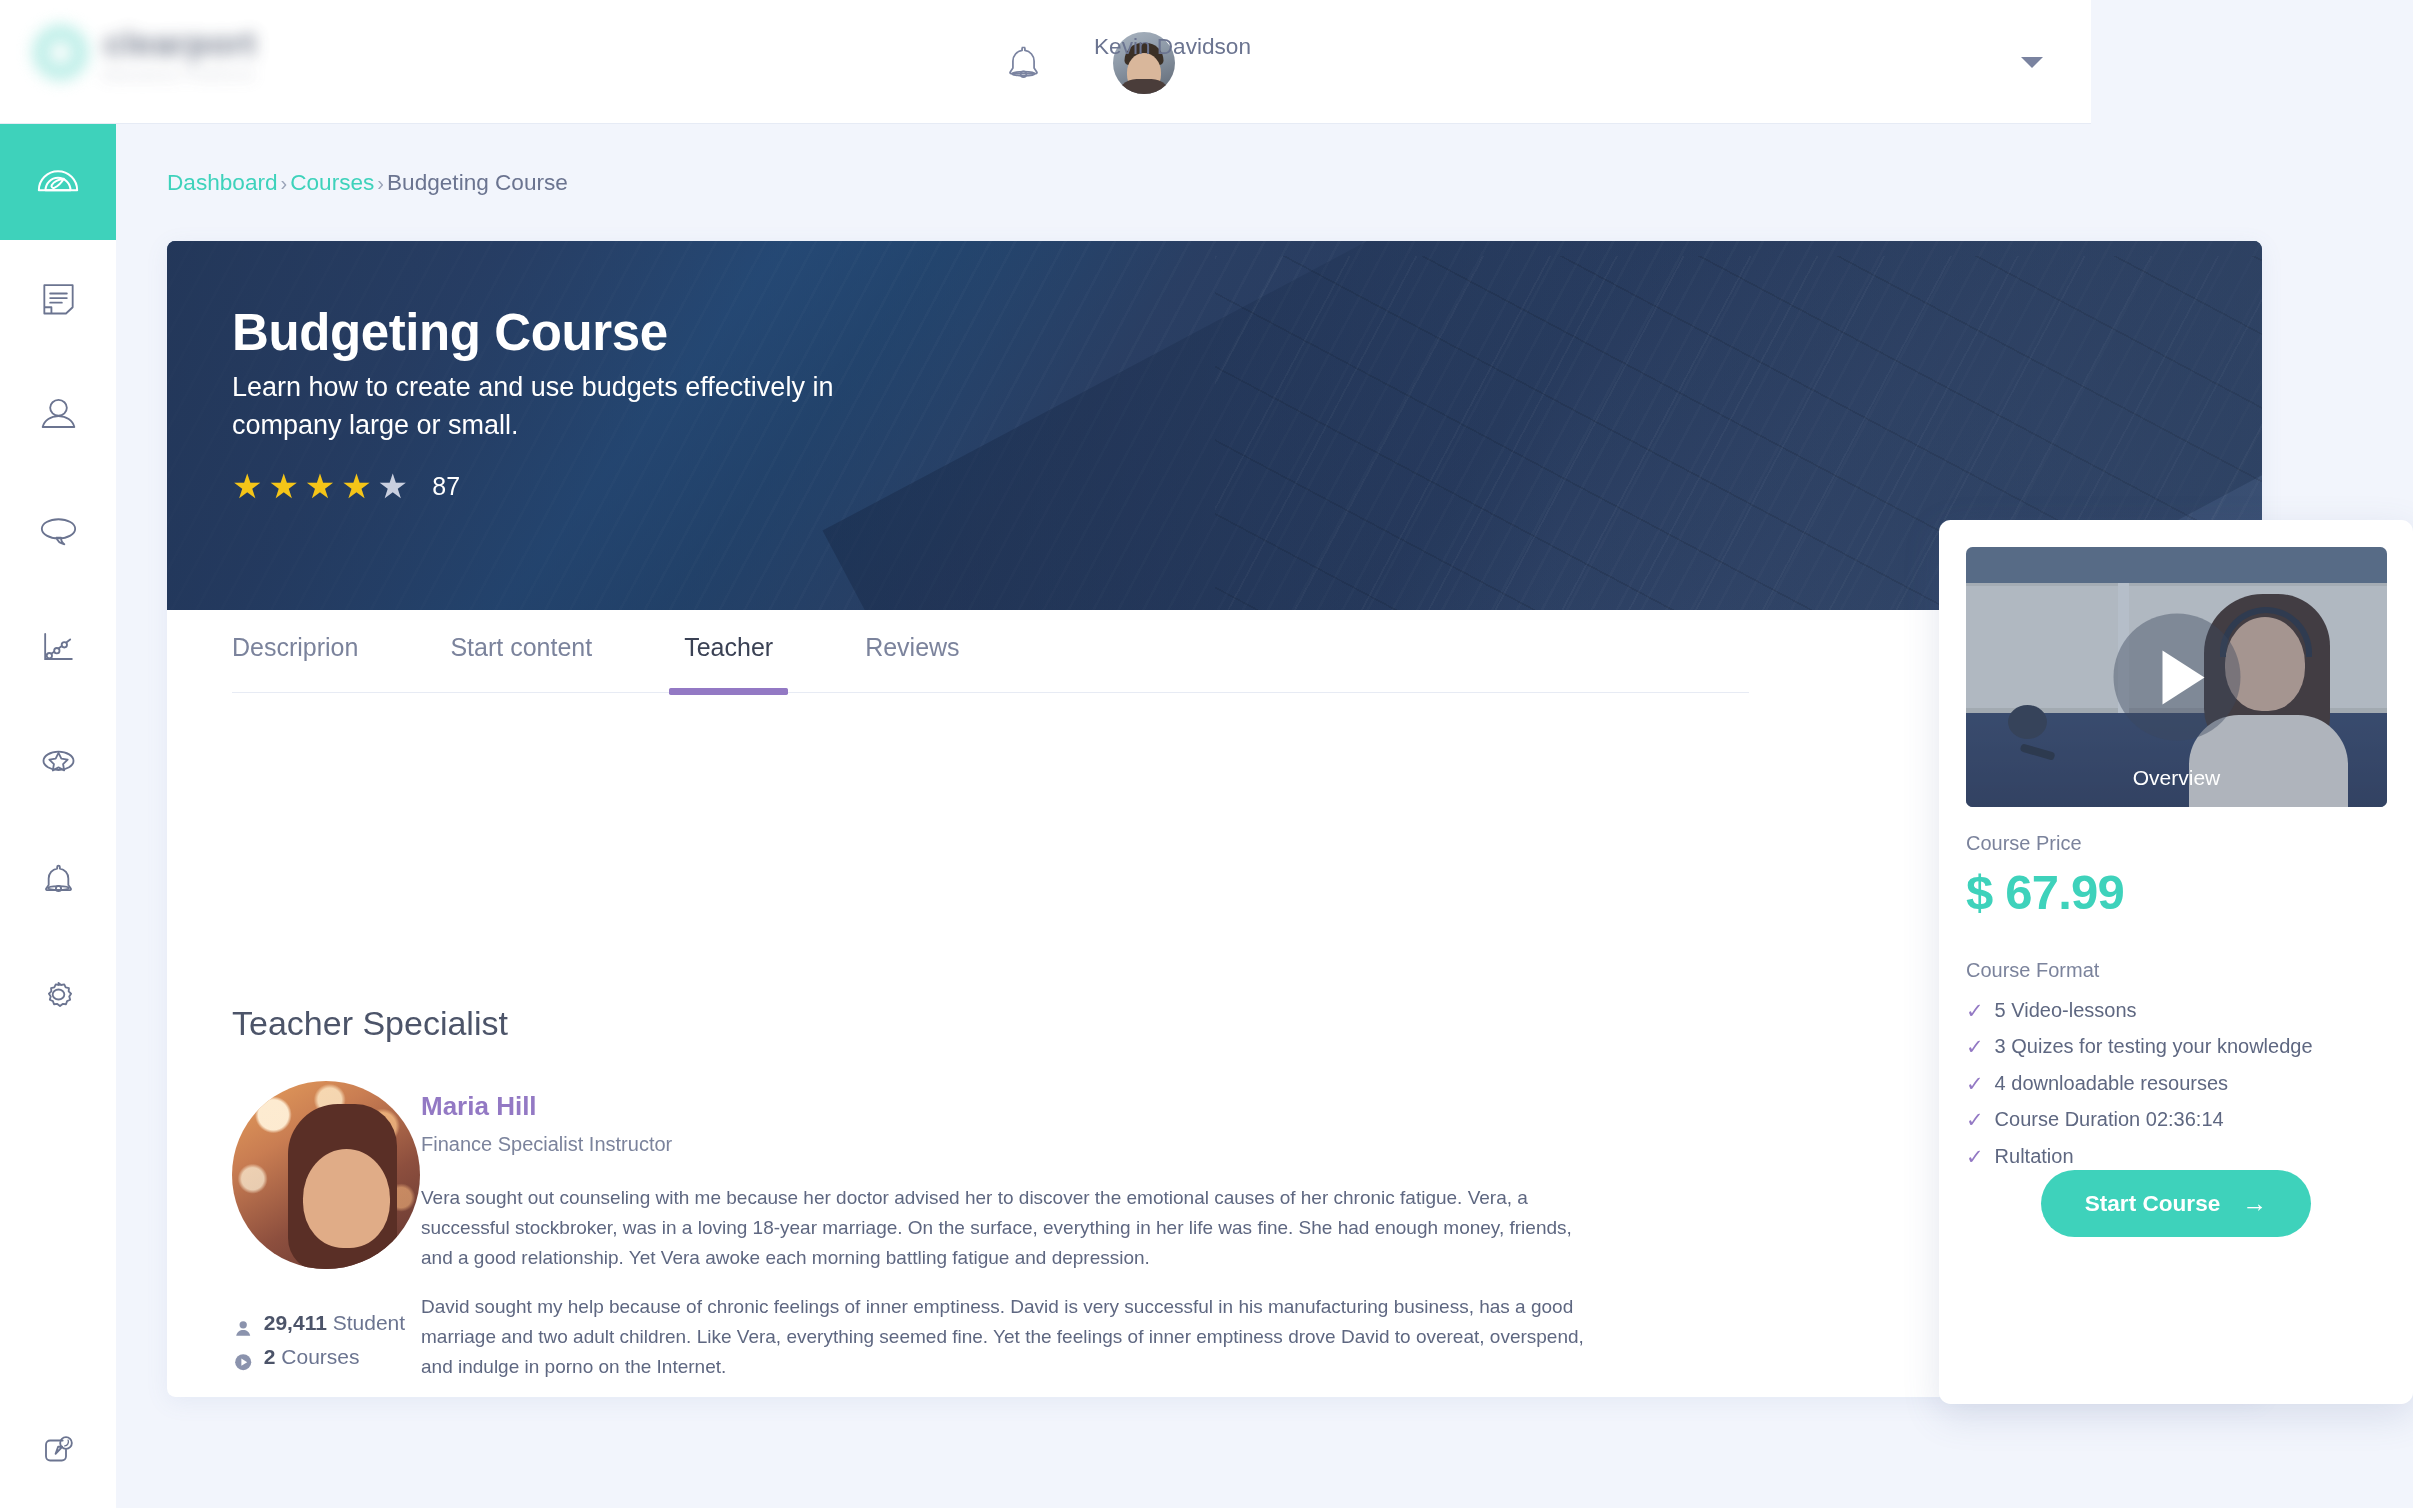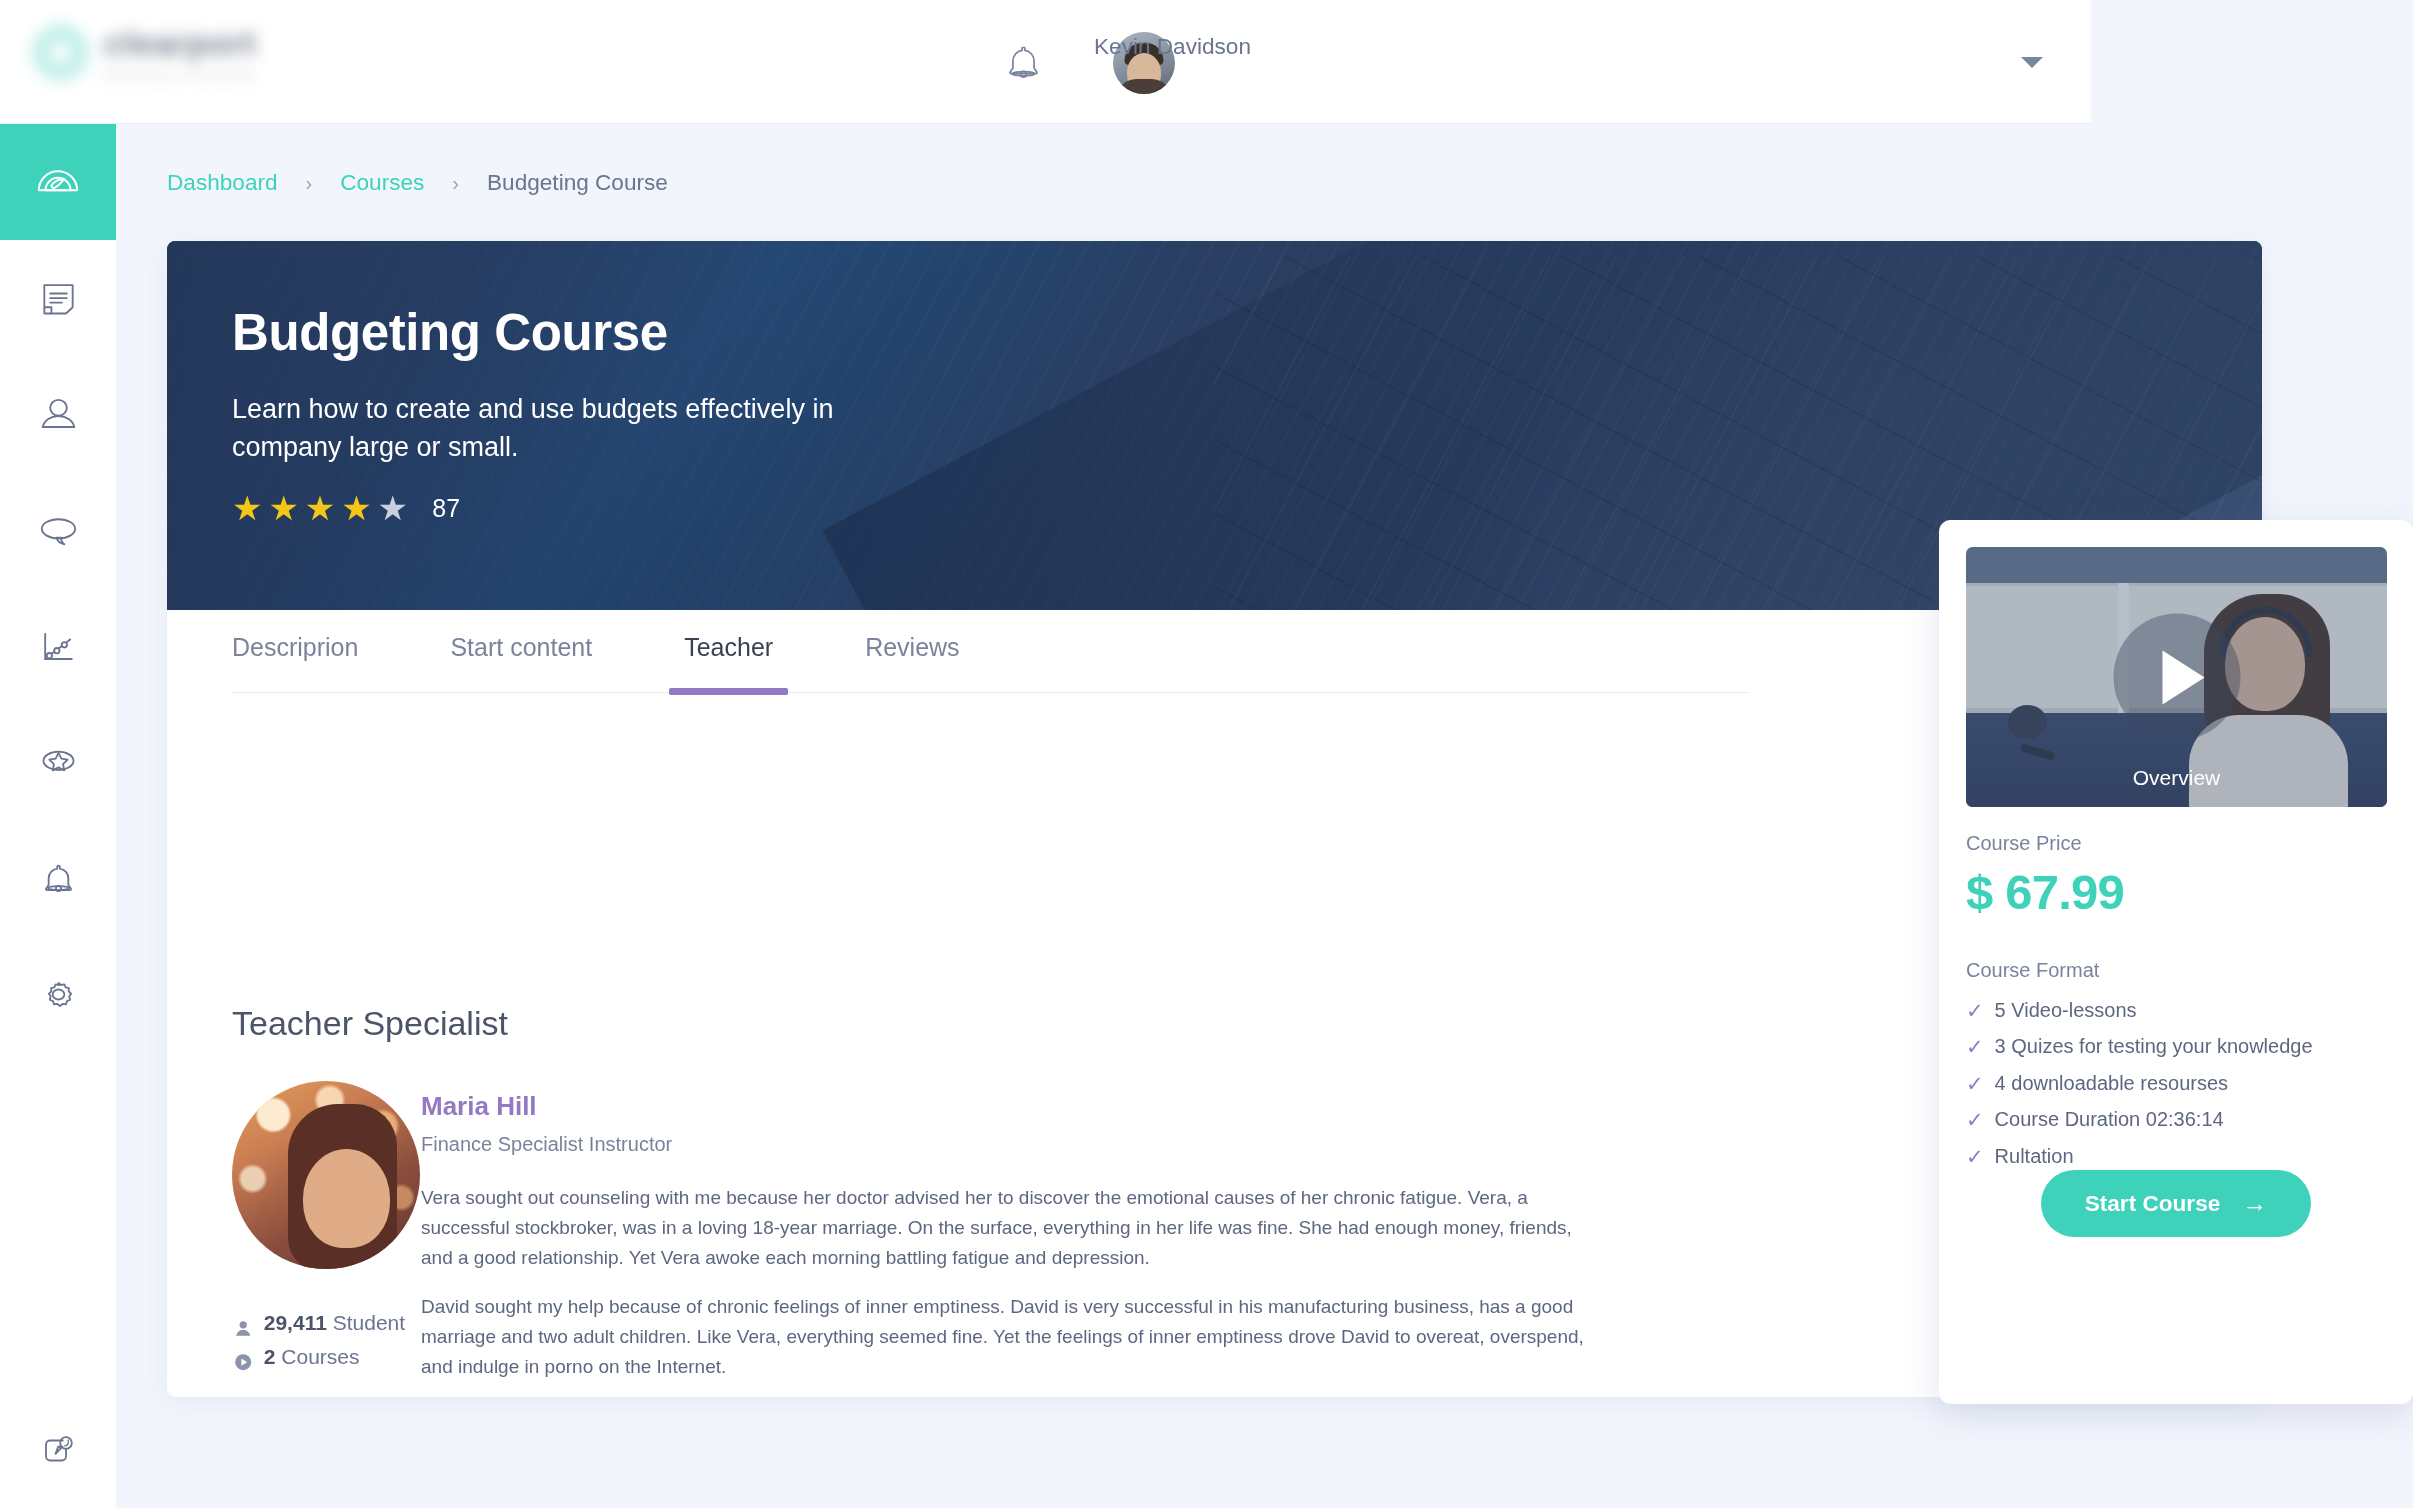--- a/index.html
+++ b/index.html
@@ -97,21 +97,21 @@
 
   
   .main {
     position: absolute; left: 116px; top: 124px;
     width: 2297px; height: 1384px;
     background: #f2f5fc;
   }
   .breadcrumb {
     position: absolute; left: 51px; top: 46px;
     font-size: 22.6px; color: #6b7490;
-    display: flex; align-items: center; gap: 28px; justify-content: space-between;
+    display: flex; align-items: center; gap: 3px; justify-content: space-between;
   }
   .bc-link { color: #3ed2bb; cursor: pointer; }
   .bc-sep { color: #9aa3b8; font-size: 20px; }
   .bc-current { color: #6b7490; }
 
   .content-card {
     position: absolute; left: 51px; top: 117px;
     width: 2095px; height: 1156px;
     background: #ffffff;
     border-radius: 8.4px;
@@ -149,21 +149,21 @@
   .hero-tint {
     position: absolute; inset: 0;
     background: linear-gradient(100deg, rgba(28,48,82,.82) 0%, rgba(30,52,88,.42) 38%, rgba(32,52,84,.30) 70%, rgba(40,60,92,.42) 100%);
   }
   .hero-inner { position: absolute; left: 65px; top: 65px; z-index: 3; }
   .hero-title {
     font-size: 51px; font-weight: 700; color: #ffffff;
     letter-spacing: -0.4px; line-height: 1.05;
   }
   .hero-sub {
-    margin-top: 30px;
+    margin-top: 8px;
     font-size: 27px; color: #ffffff; line-height: 1.42;
     max-width: 603px; font-weight: 400;
   }
   .hero-rating { margin-top: 25px; display: flex; align-items: center; gap: 5.9px; }
   .star { font-size: 34px; line-height: 34px; }
   .star.on { color: #f5c518; }
   .star.off { color: #c9cfdf; }
   .rating-count { margin-left: 18.4px; font-size: 25px; color: #ffffff; }
 
   

